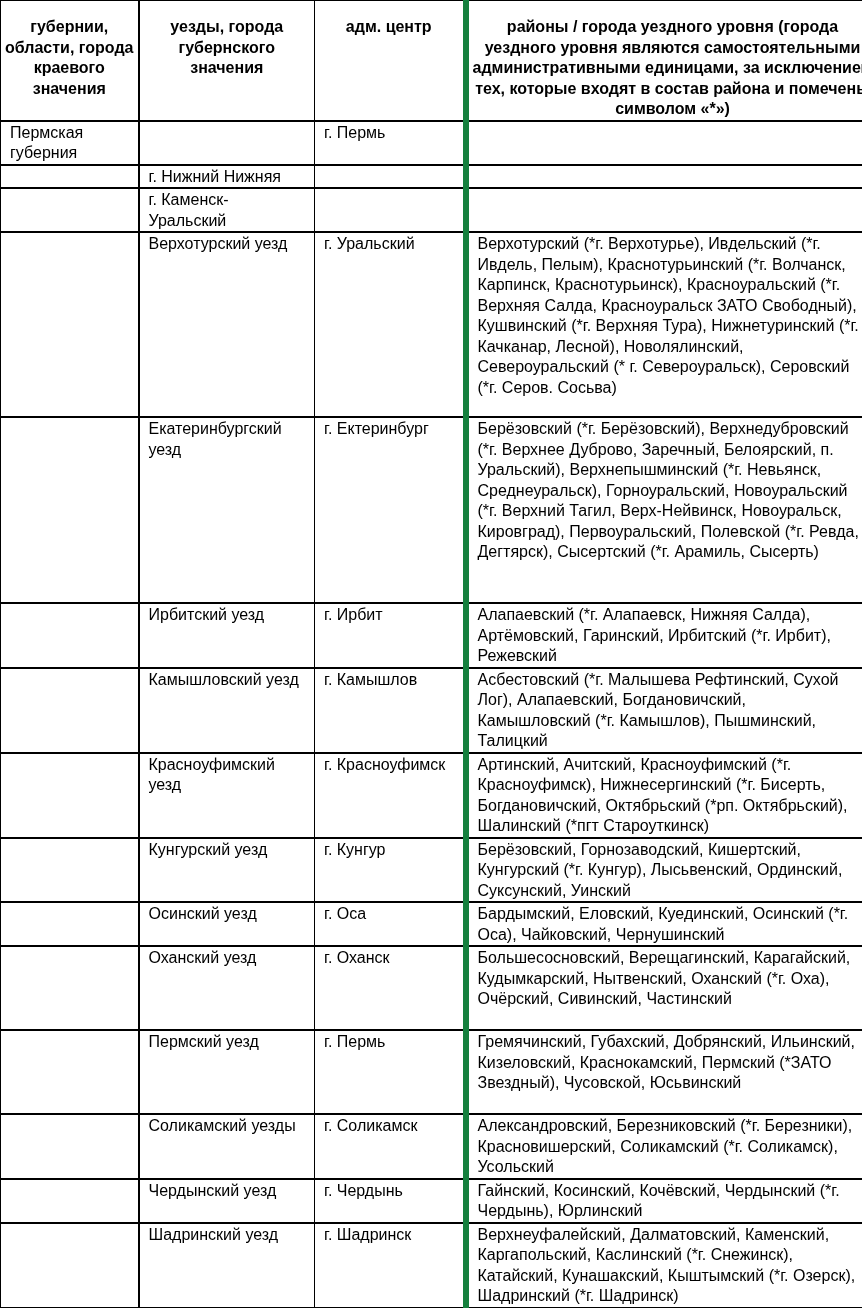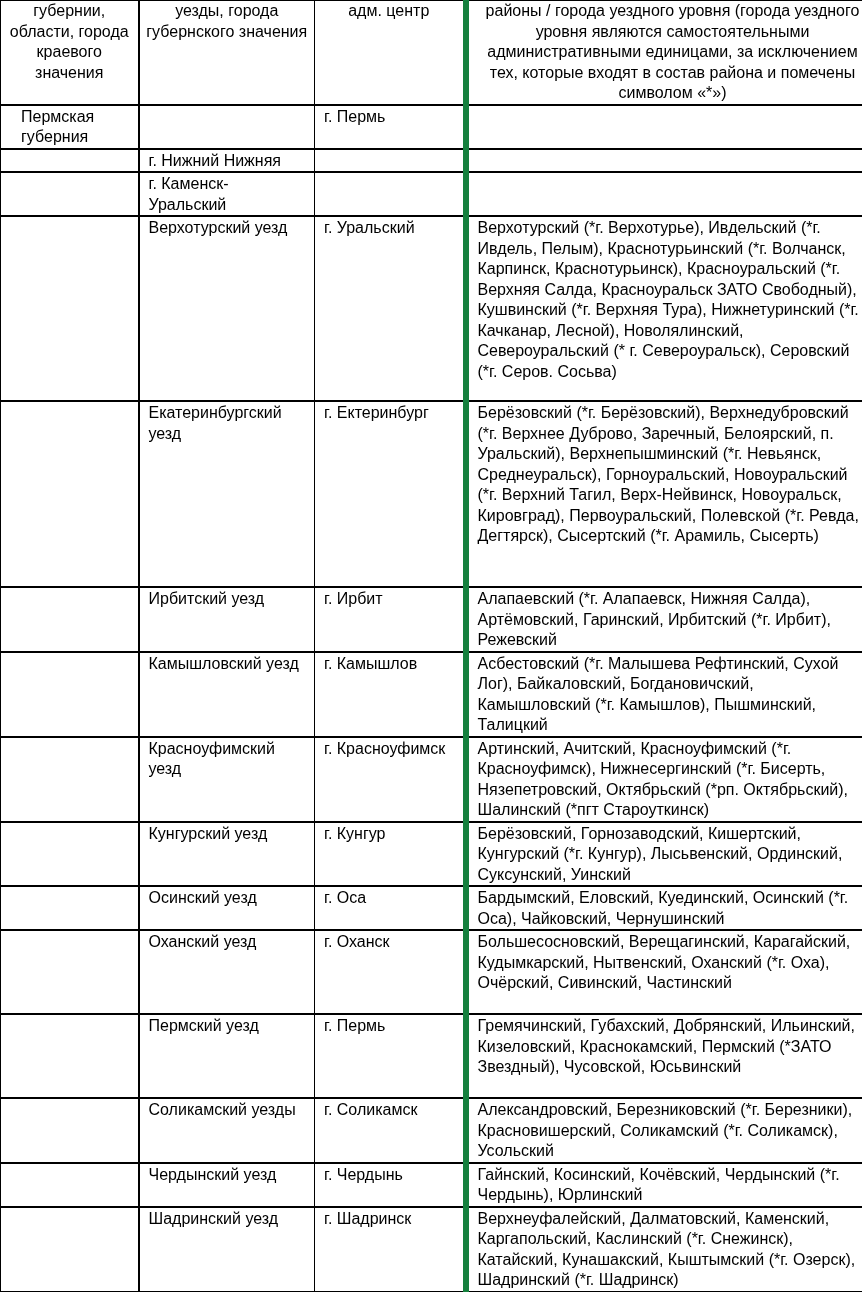--- a/index.html
+++ b/index.html
@@ -3,27 +3,27 @@
 <meta charset="utf-8">
 <style>
   html, body { margin: 0; padding: 0; background: #ffffff; }
   body { width: 862px; height: 1314px; overflow: hidden; position: relative;
          font-family: "Liberation Sans", sans-serif; color: #000; }
   .wrap { position: absolute; left: 0; top: 0; width: 862px; overflow: hidden; }
   table { border-collapse: collapse; table-layout: fixed; width: 980px;
           font-size: 16px; line-height: 20.5px; }
   td, th { border: 1px solid #000; vertical-align: top; padding: 1px 9px 0 9px;
            overflow: visible; white-space: normal; }
-  th { font-weight: normal; text-align: center; padding-top: 0; padding-left: 4px; padding-right: 4px; }
+  th { font-weight: bold; text-align: center; padding-top: 16px; padding-left: 4px; padding-right: 4px; }
   col.c1 { width: 138px; }
   col.c2 { width: 176px; }
   col.c3 { width: 151px; }
   col.c4 { width: 515px; }
   tr.thick > td, tr.thick > th { border-bottom: 2px solid #000; }
-  td.c1, th.c1 { border-left: 1.5px solid #000; border-right: 2px solid #000; padding-left: 20px; }
+  td.c1, th.c1 { border-left: 1.5px solid #000; border-right: 2px solid #000; padding-left: 9px; }
   td.c3, th.c3 { border-right: 6px solid #15803d; }
   td.c4 { padding-right: 0; }
   .inner4 { width: 386px; }
   th .inner4 { width: 400px; margin-left: 0; }
   th.c1 { padding-left: 2px; padding-right: 2px; }
 </style>
 </head>
 <body>
 
 <div class="wrap">
@@ -91,29 +91,29 @@
         <td class="c3">г. Ирбит</td>
         <td class="c4">
             <div class="inner4">Алапаевский (*г. Алапаевск, Нижняя Салда), Артёмовский, Гаринский, Ирбитский (*г. Ирбит), Режевский</div>
           </td>
       </tr>
       <tr class="thick" style="height:84px;">
         <td class="c1"></td>
         <td class="c2">Камышловский уезд</td>
         <td class="c3">г. Камышлов</td>
         <td class="c4">
-            <div class="inner4">Асбестовский (*г. Малышева Рефтинский, Сухой Лог), Байкаловский, Богдановичский, Камышловский (*г. Камышлов), Пышминский, Талицкий</div>
+            <div class="inner4">Асбестовский (*г. Малышева Рефтинский, Сухой Лог), Алапаевский, Богдановичский, Камышловский (*г. Камышлов), Пышминский, Талицкий</div>
           </td>
       </tr>
       <tr class="thick" style="height:84px;">
         <td class="c1"></td>
         <td class="c2">Красноуфимский уезд</td>
         <td class="c3">г. Красноуфимск</td>
         <td class="c4">
-            <div class="inner4">Артинский, Ачитский, Красноуфимский (*г. Красноуфимск), Нижнесергинский (*г. Бисерть, Нязепетровский, Октябрьский (*рп. Октябрьский), Шалинский (*пгт Староуткинск)</div>
+            <div class="inner4">Артинский, Ачитский, Красноуфимский (*г. Красноуфимск), Нижнесергинский (*г. Бисерть, Богдановичский, Октябрьский (*рп. Октябрьский), Шалинский (*пгт Староуткинск)</div>
           </td>
       </tr>
       <tr class="thick" style="height:63px;">
         <td class="c1"></td>
         <td class="c2">Кунгурский уезд</td>
         <td class="c3">г. Кунгур</td>
         <td class="c4">
             <div class="inner4">Берёзовский, Горнозаводский, Кишертский, Кунгурский (*г. Кунгур), Лысьвенский, Ординский, Суксунский, Уинский</div>
           </td>
       </tr>

